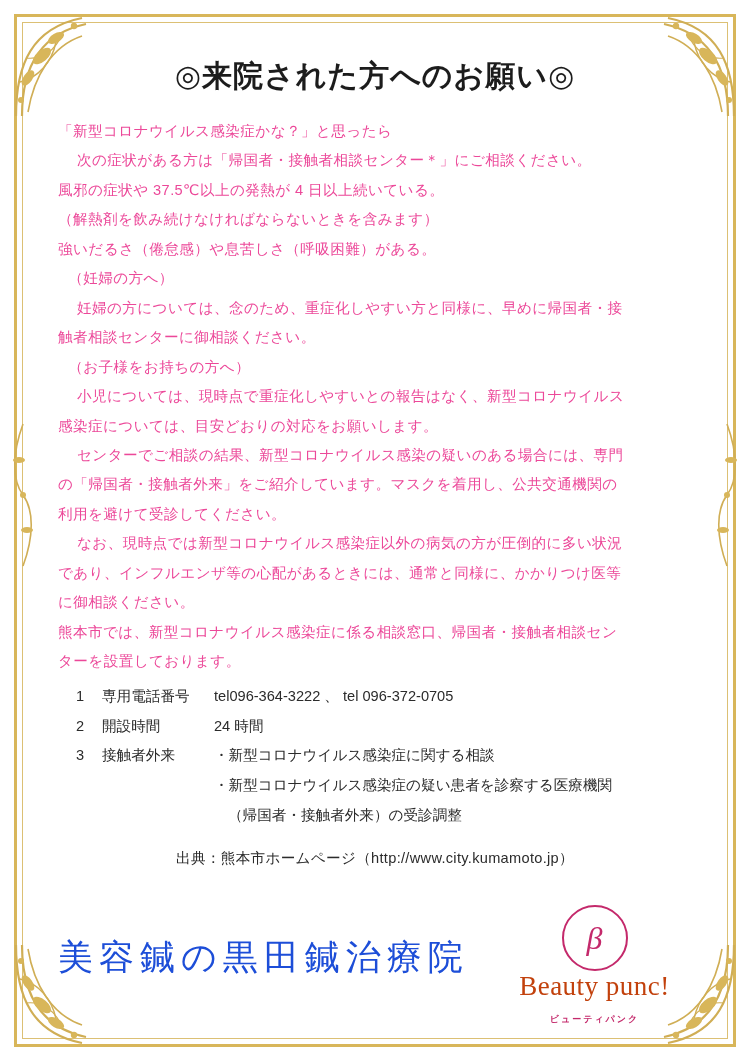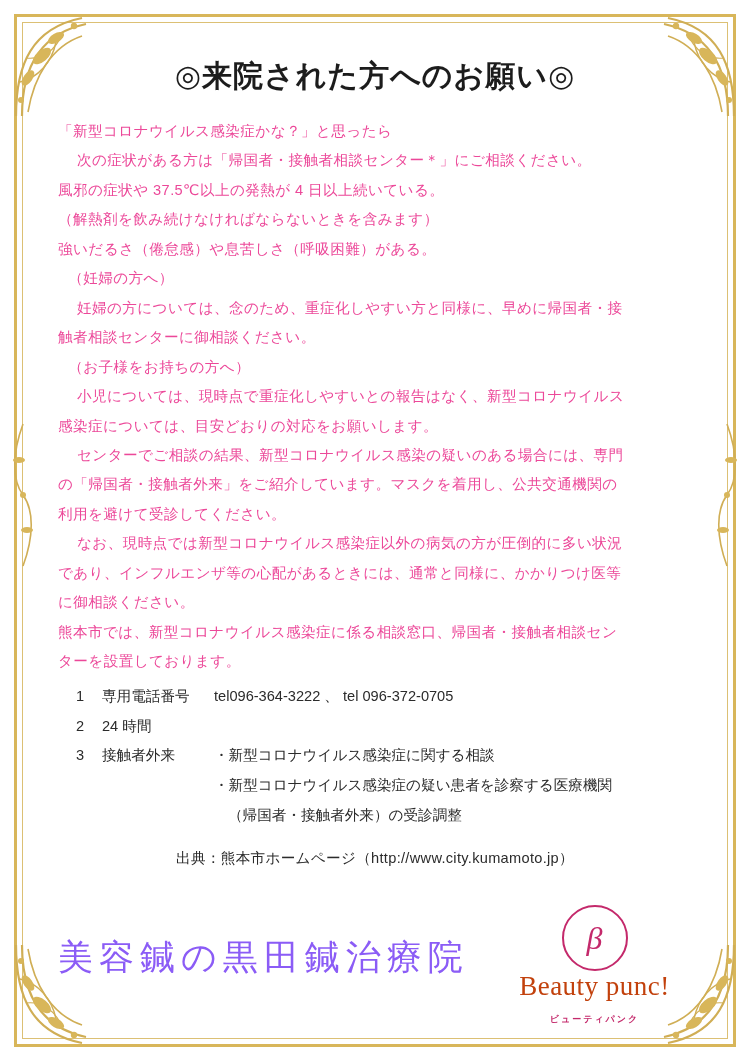--- a/index.html
+++ b/index.html
@@ -135,21 +135,21 @@
     bottom: 52px;
     height: 104px;
     display: flex;
     align-items: center;
     justify-content: space-between;
   }
   .clinic-name {
     font-family: "Liberation Serif", "DejaVu Serif", serif;
     font-size: 35px;
     letter-spacing: 6px;
-    color: #8b5cf6;
+    color: #1d4ed8;
     white-space: nowrap;
   }
   .brand {
     position: relative;
     width: 215px;
     height: 104px;
     text-align: center;
     color: #c4296b;
   }
   .brand-mark {
@@ -315,20 +315,21 @@
     </div>
 
     <ul class="num-list">
       <li>
         <span class="num">1</span>
         <span class="lbl">専用電話番号</span>
         <span class="val">tel096-364-3222 、 tel 096-372-0705</span>
       </li>
       <li>
         <span class="num">2</span>
+        <span class="lbl">開設時間</span>
         <span class="val">24 時間</span>
       </li>
       <li>
         <span class="num">3</span>
         <span class="lbl">接触者外来</span>
         <span class="val">・新型コロナウイルス感染症に関する相談</span>
       </li>
     </ul>
 
     <div class="sub-lines">

